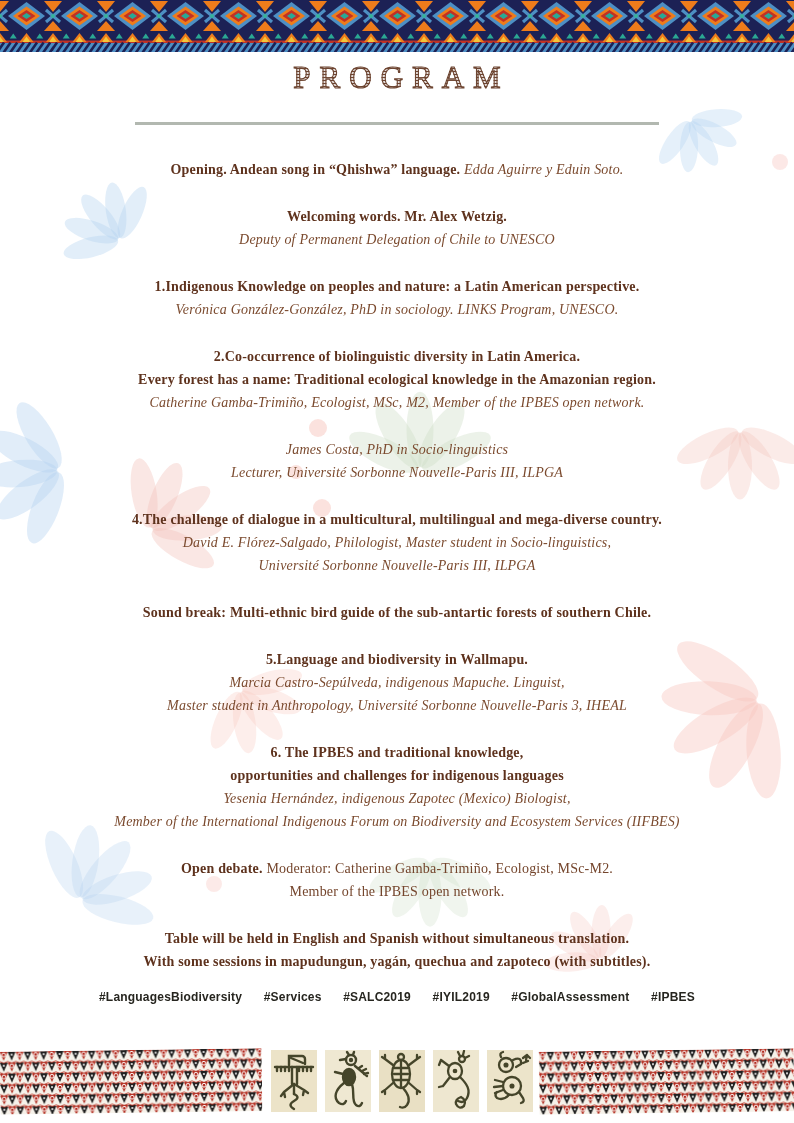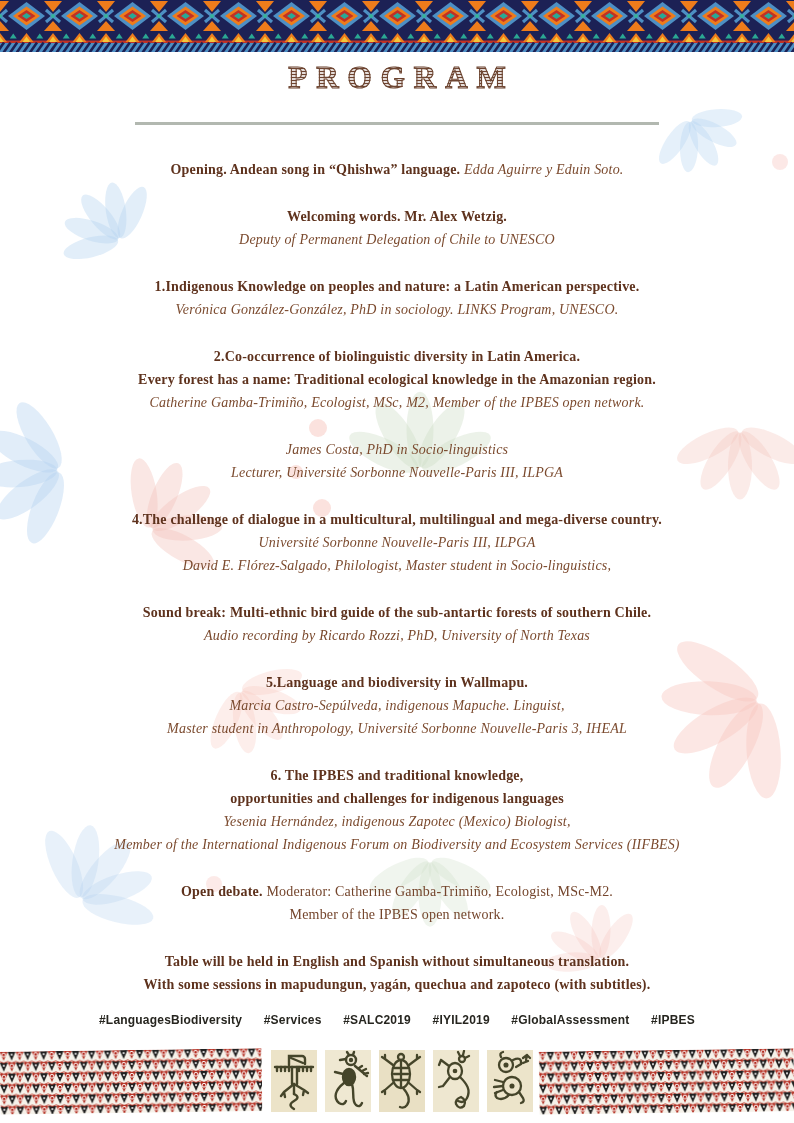--- a/index.html
+++ b/index.html
@@ -9,21 +9,21 @@
     font-family:"Liberation Serif","DejaVu Serif",serif;
   }
   
   .top-border{position:absolute;top:0;left:0;width:794px;height:52px;z-index:3;}
   
   .watermark{position:absolute;inset:0;z-index:0;pointer-events:none;}
   
   .content{position:relative;z-index:2;padding-top:60px;text-align:center;}
   .title{
     font-family:"Liberation Serif","DejaVu Serif",serif;
-    font-size:31px; letter-spacing:9px; font-weight:700;
+    font-size:31px; letter-spacing:9px; font-weight:400;
     color:#6d4531; margin:0 0 0 9px;
   }
   @supports ((-webkit-background-clip:text)) {
     .title{
       background:repeating-linear-gradient(0deg,#6d4531 0 1px,rgba(109,69,49,0) 1px 3px);
       -webkit-background-clip:text; background-clip:text;
       color:rgba(109,69,49,0.18);
       -webkit-text-stroke:1.1px #6d4531;
     }
   }
@@ -162,26 +162,25 @@
           <p class="line"><span class="bold">2.Co-occurrence of biolinguistic diversity in Latin America.</span></p>
           <p class="line"><span class="bold">Every forest has a name: Traditional ecological knowledge in the Amazonian region.</span></p>
           <p class="line"><span class="italic">Catherine Gamba-Trimiño, Ecologist, MSc, M2, Member of the IPBES open network.</span></p>
         </div>
         <div class="block">
           <p class="line"><span class="italic">James Costa, PhD in Socio-linguistics</span></p>
           <p class="line"><span class="italic">Lecturer, Université Sorbonne Nouvelle-Paris III, ILPGA</span></p>
         </div>
         <div class="block">
           <p class="line"><span class="bold">4.The challenge of dialogue in a multicultural, multilingual and mega-diverse country.</span></p>
+          <p class="line"><span class="italic">David E. Flórez-Salgado,  Philologist, Master student in Socio-linguistics,</span></p>
           <p class="line"><span class="italic">Université Sorbonne Nouvelle-Paris III, ILPGA</span></p>
-          <p class="line"><span class="italic">David E. Flórez-Salgado,  Philologist, Master student in Socio-linguistics,</span></p>
         </div>
         <div class="block">
           <p class="line"><span class="bold">Sound break: Multi-ethnic bird guide of the sub-antartic forests of southern Chile.</span></p>
-          <p class="line"><span class="italic">Audio recording by Ricardo Rozzi, PhD, University of North Texas</span></p>
         </div>
         <div class="block">
           <p class="line"><span class="bold">5.Language and biodiversity in Wallmapu.</span></p>
           <p class="line"><span class="italic">Marcia Castro-Sepúlveda, indigenous Mapuche. Linguist,</span></p>
           <p class="line"><span class="italic">Master student in Anthropology, Université Sorbonne Nouvelle-Paris 3, IHEAL</span></p>
         </div>
         <div class="block">
           <p class="line"><span class="bold">6. The IPBES and traditional knowledge,</span></p>
           <p class="line"><span class="bold">opportunities and challenges for indigenous languages</span></p>
           <p class="line"><span class="italic">Yesenia Hernández, indigenous Zapotec (Mexico) Biologist,</span></p>

